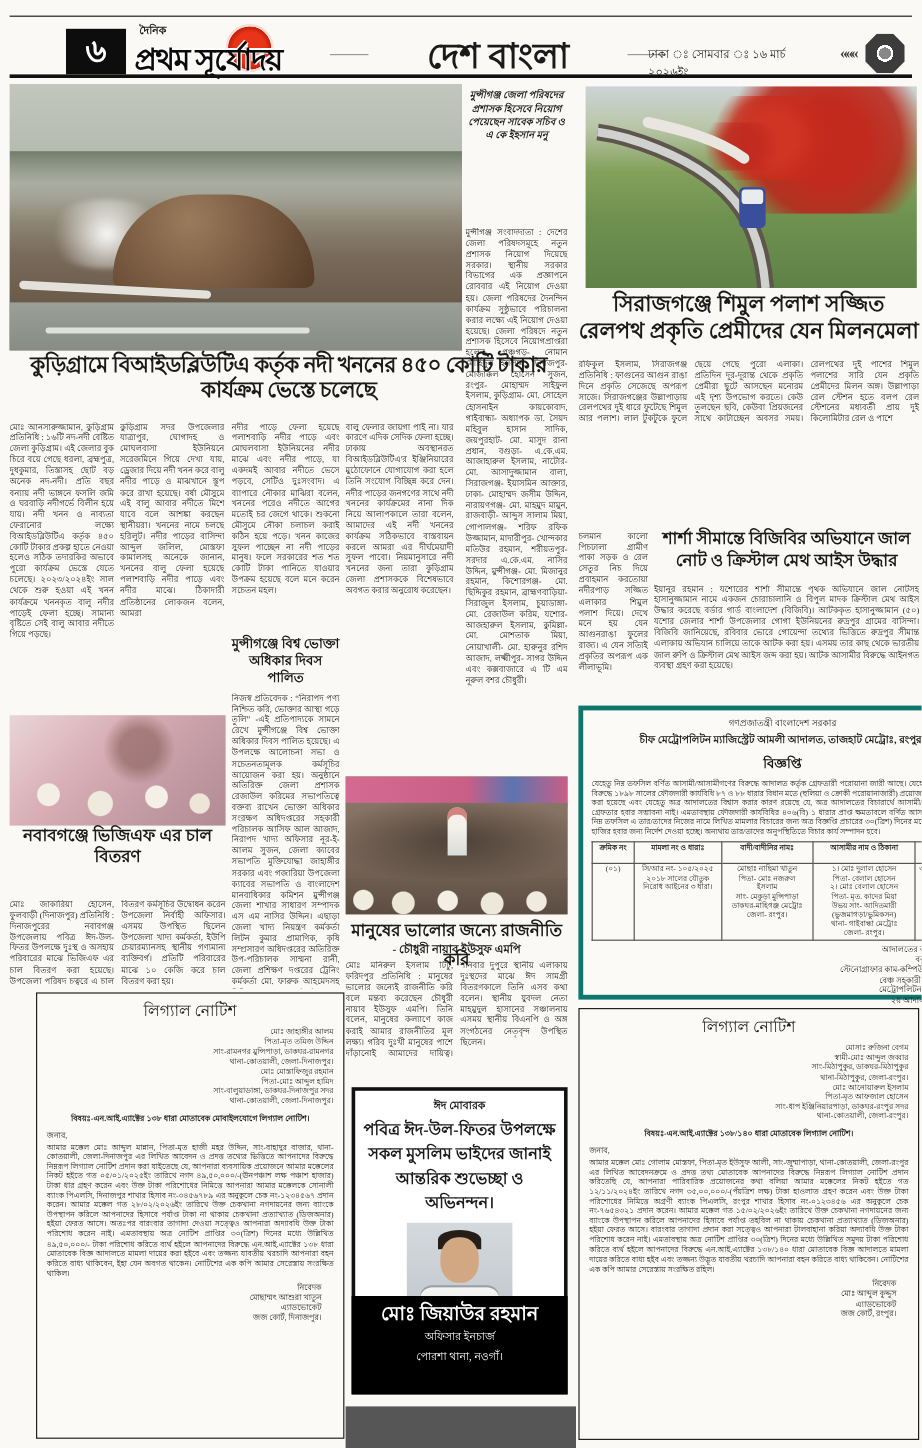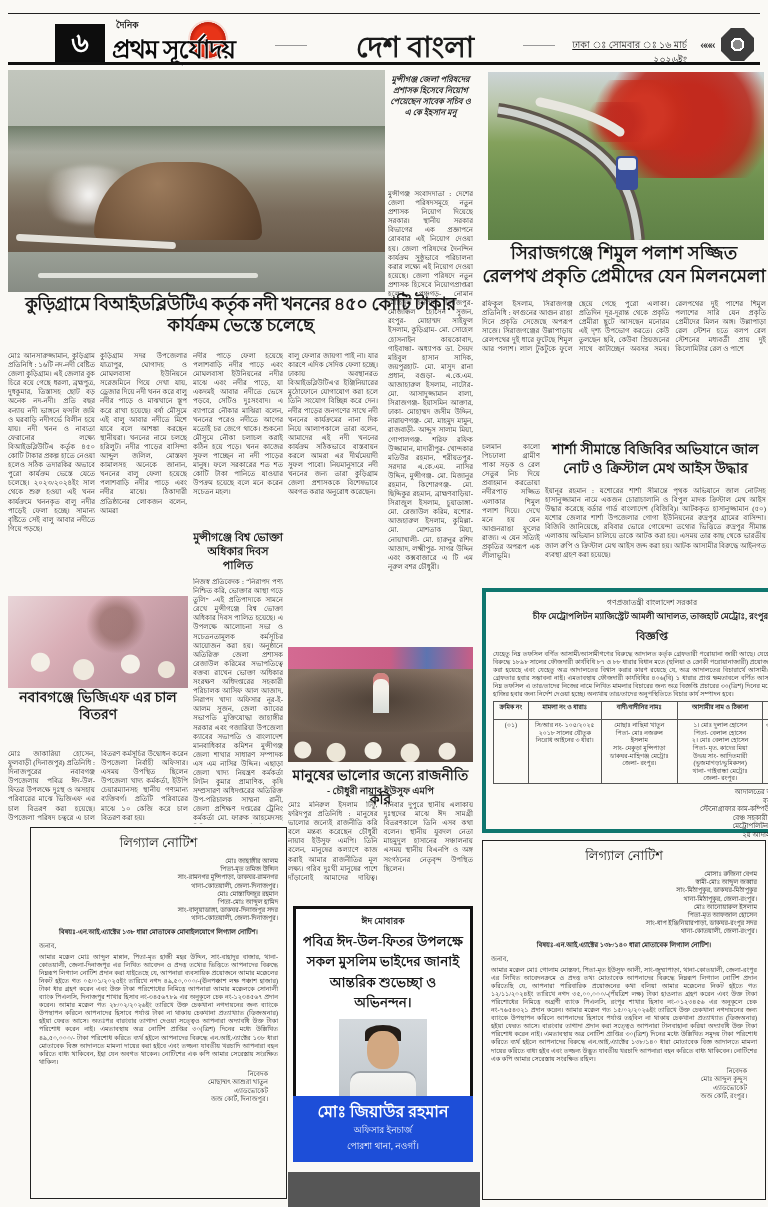--- a/index.html
+++ b/index.html
@@ -19,21 +19,21 @@
                font-size:27px;font-weight:bold;text-align:center;line-height:38px;}
   .masthead{left:112px;top:18px;width:170px;height:46px;}
   .masthead .daily{font-size:9px;font-weight:bold;position:absolute;top:0;left:4px;}
   .masthead .sun{position:absolute;left:78px;top:4px;width:36px;height:36px;border-radius:50%;
      background:radial-gradient(circle,#e83418 0 52%,#c01f0c 70%,rgba(192,31,12,0) 72%);
      box-shadow:0 0 0 2px rgba(232,52,24,.15);}
   .masthead .word{position:absolute;left:0;top:12px;font-size:25px;font-weight:bold;letter-spacing:-1px;
      color:#0b0b0b;text-shadow:1px 1px 0 #fff,-1px -1px 0 #fff;white-space:nowrap;}
   .section-title{left:310px;top:24px;width:210px;font-size:29px;font-weight:bold;text-align:center;}
   .hr-side{height:1px;background:#9a9a9a;top:45px;}
-  .dateline{left:552px;top:38px;width:135px;font-size:9.5px;text-align:right;text-decoration:underline;}
+  .dateline{left:540px;top:38px;width:135px;font-size:9.5px;}
   .ornament{left:700px;top:28px;width:56px;height:34px;}
   .ornament .chev{position:absolute;left:0;top:8px;font-size:13px;font-weight:bold;color:#3a3a3a;letter-spacing:-2px;}
   .medallion{position:absolute;right:2px;top:0;width:33px;height:33px;background:radial-gradient(circle at 50% 50%,#888 0 5px,#fff 5px 7px,#3c3c3c 7px 16px);
      clip-path:polygon(30% 0,70% 0,100% 30%,100% 70%,70% 100%,30% 100%,0 70%,0 30%);}
 
   
   .photo-main{left:8px;top:70px;width:377px;height:222px;overflow:hidden;
     background:linear-gradient(180deg,#c2c6bd 0%,#b5bab0 28%,#a4a598 42%,#8d8574 52%,#796b5b 64%,#6b5c4c 80%,#5a5147 100%);}
   .photo-main .treeline{position:absolute;left:0;top:56px;width:100%;height:26px;
     background:linear-gradient(180deg,rgba(56,74,48,.55),rgba(56,74,48,0));}
@@ -117,21 +117,21 @@
   .eid-box{left:293px;top:906px;width:180px;height:256px;border:3px solid #111;background:#fff;box-sizing:border-box;text-align:center;}
   .eid-label{font-size:9px;font-weight:bold;margin-top:5px;}
   .eid-greet{font-size:13.5px;line-height:1.5;font-weight:bold;margin:3px 6px 0;}
   .eid-photo{width:88px;height:96px;margin:6px auto 4px;position:relative;overflow:hidden;
     background:linear-gradient(180deg,#d4d9dd 0%,#c6ccd1 60%,#b8bfc4 100%);}
   .eid-photo .head{position:absolute;left:50%;top:12px;width:32px;height:38px;margin-left:-16px;border-radius:45%;
     background:#d2a882;}
   .eid-photo .hair{position:absolute;left:50%;top:6px;width:36px;height:16px;margin-left:-18px;border-radius:50% 50% 0 0;background:#241d18;}
   .eid-photo .shirt{position:absolute;left:50%;bottom:0;width:66px;height:42px;margin-left:-33px;border-radius:10px 10px 0 0;
     background:linear-gradient(180deg,#f4f4f2,#e4e4e0);box-shadow:0 -2px 0 #9aa0a6;}
-  .eid-plate{position:absolute;left:-3px;right:-3px;bottom:-3px;background:#1d4ed8;color:#fff;padding:6px 2px 8px;}
+  .eid-plate{position:absolute;left:-3px;right:-3px;bottom:-3px;background:#000000;color:#fff;padding:6px 2px 24px;}
   .eid-name{font-size:16px;font-weight:bold;line-height:1.2;}
   .eid-desig{font-size:9px;margin-top:2px;}
   .eid-station{font-size:9px;margin-top:1px;}
   .bottom-band{left:288px;top:1172px;width:192px;height:35px;background:#565656;}
 </style>
 </head>
 <body>
 
 <div class="abs rule-thin" style="top:13px"></div>
 <div class="abs pagenum-box">

